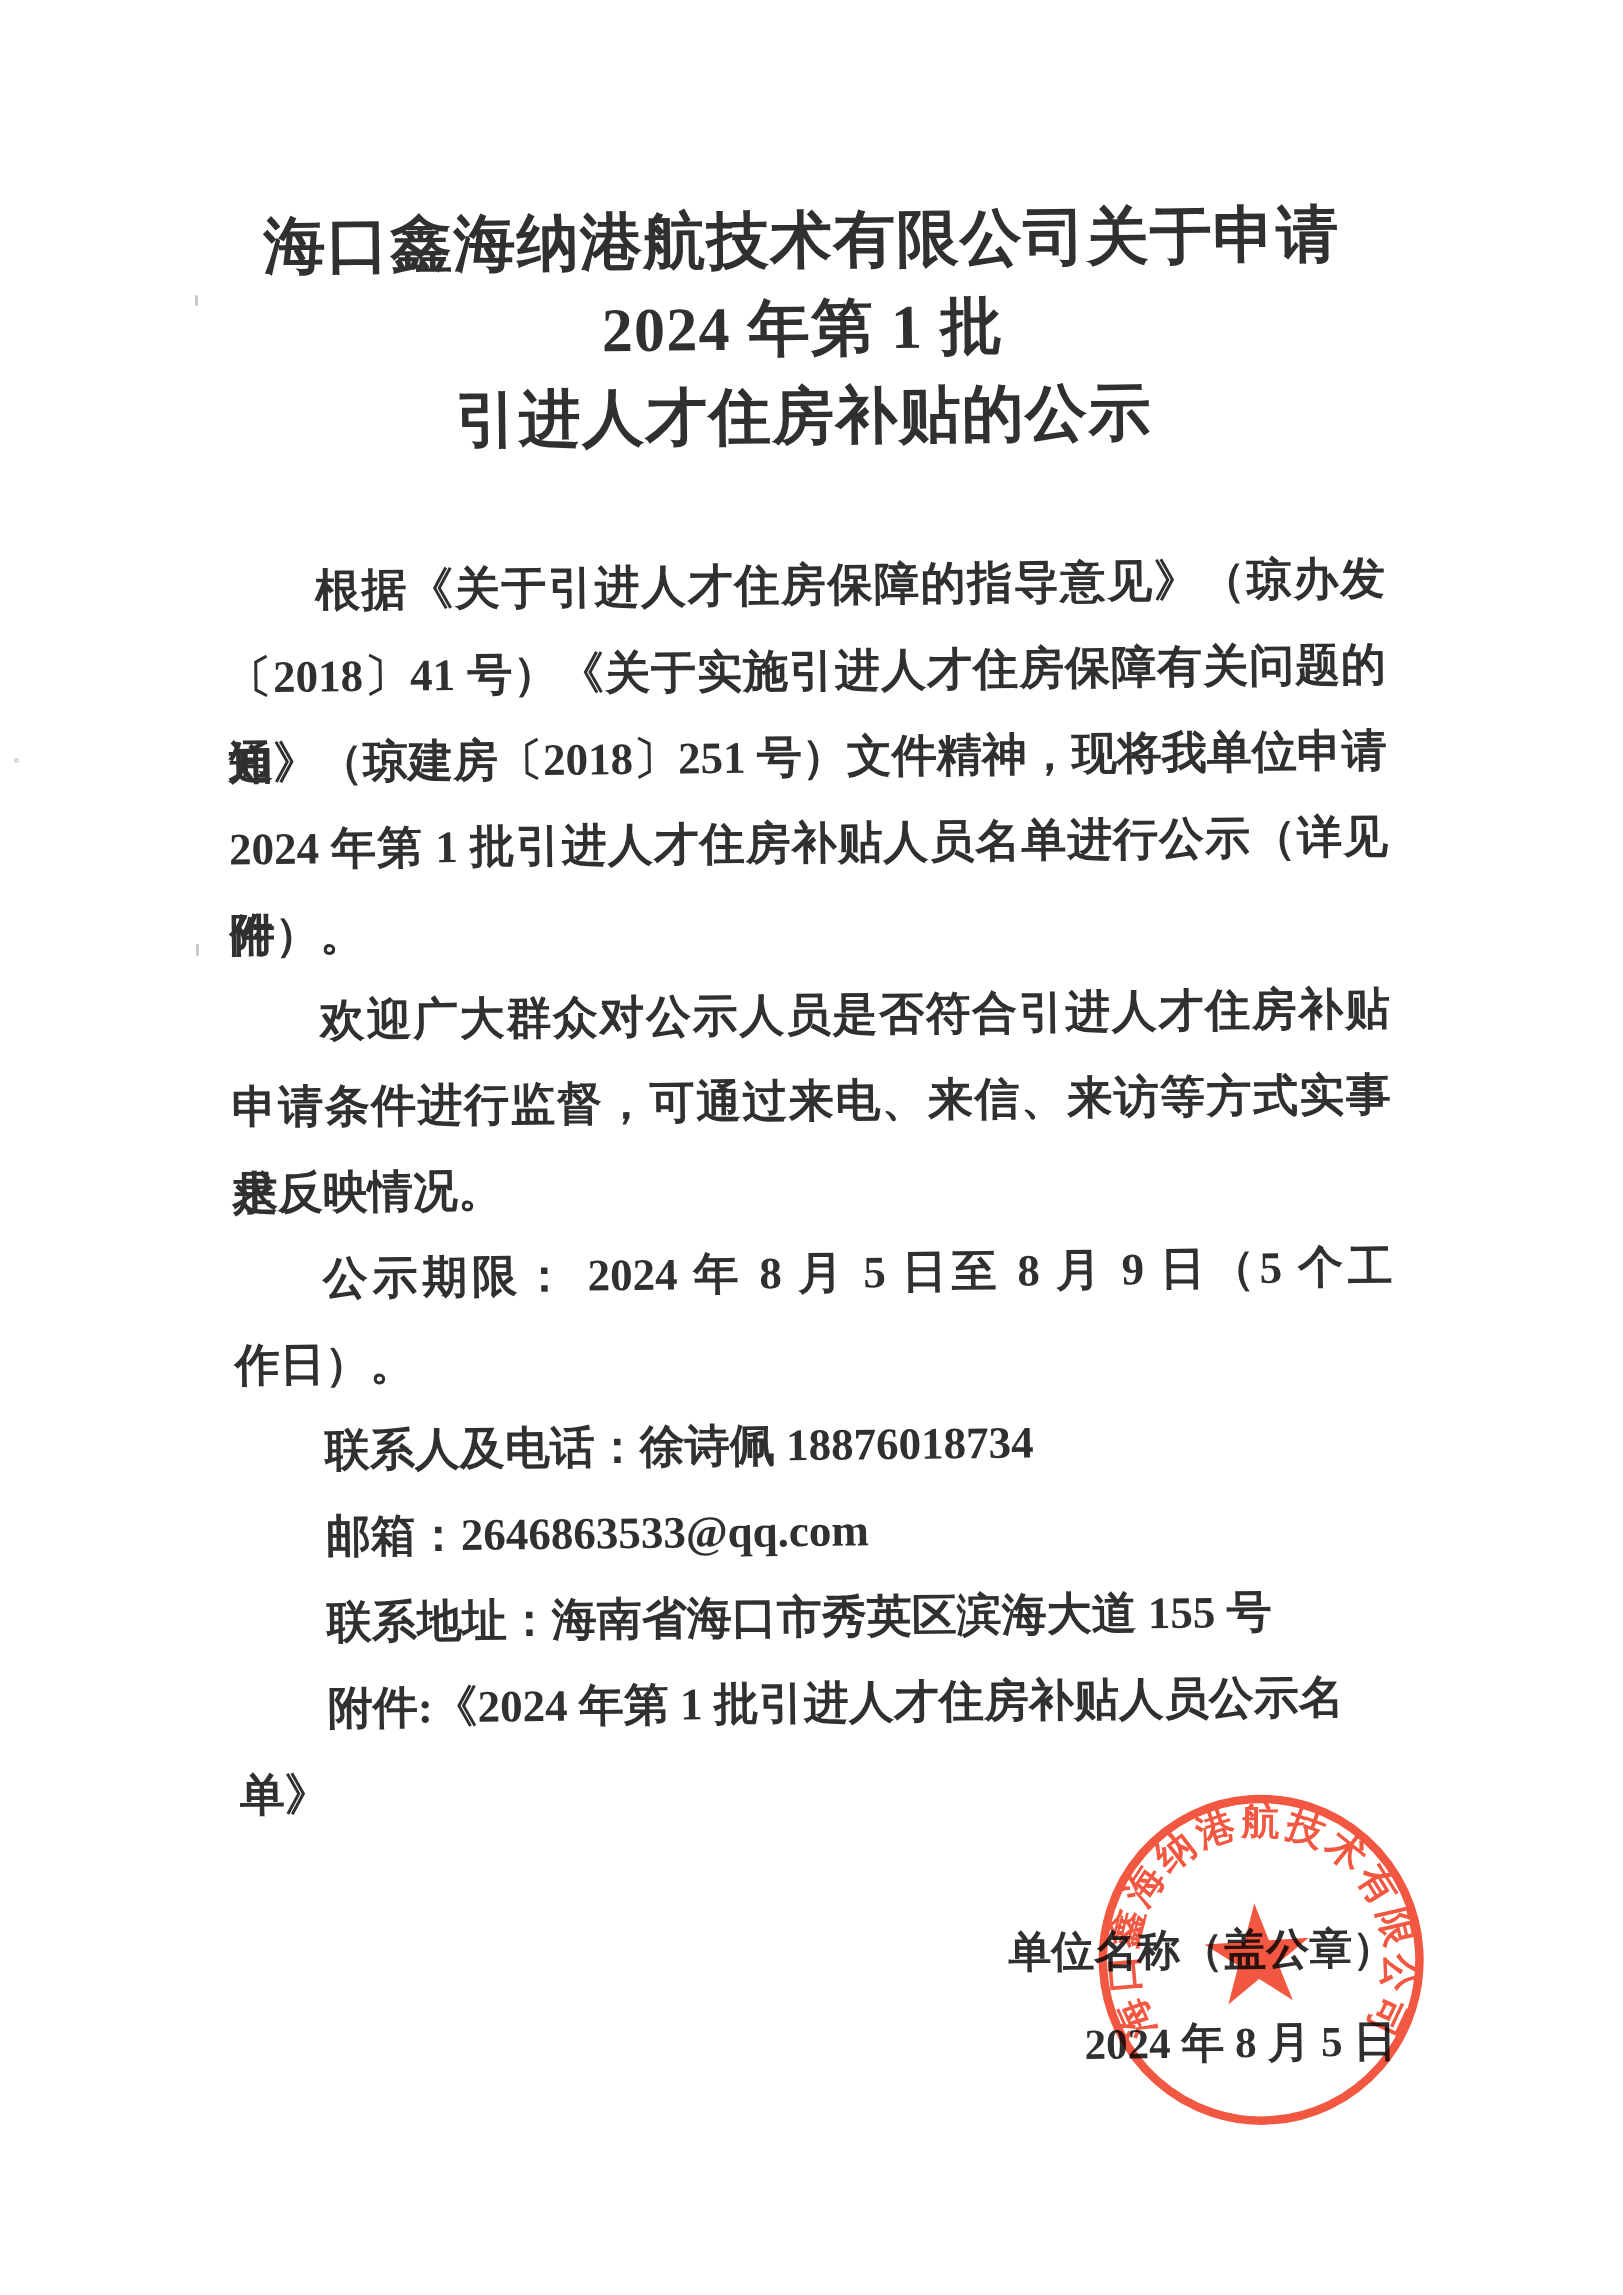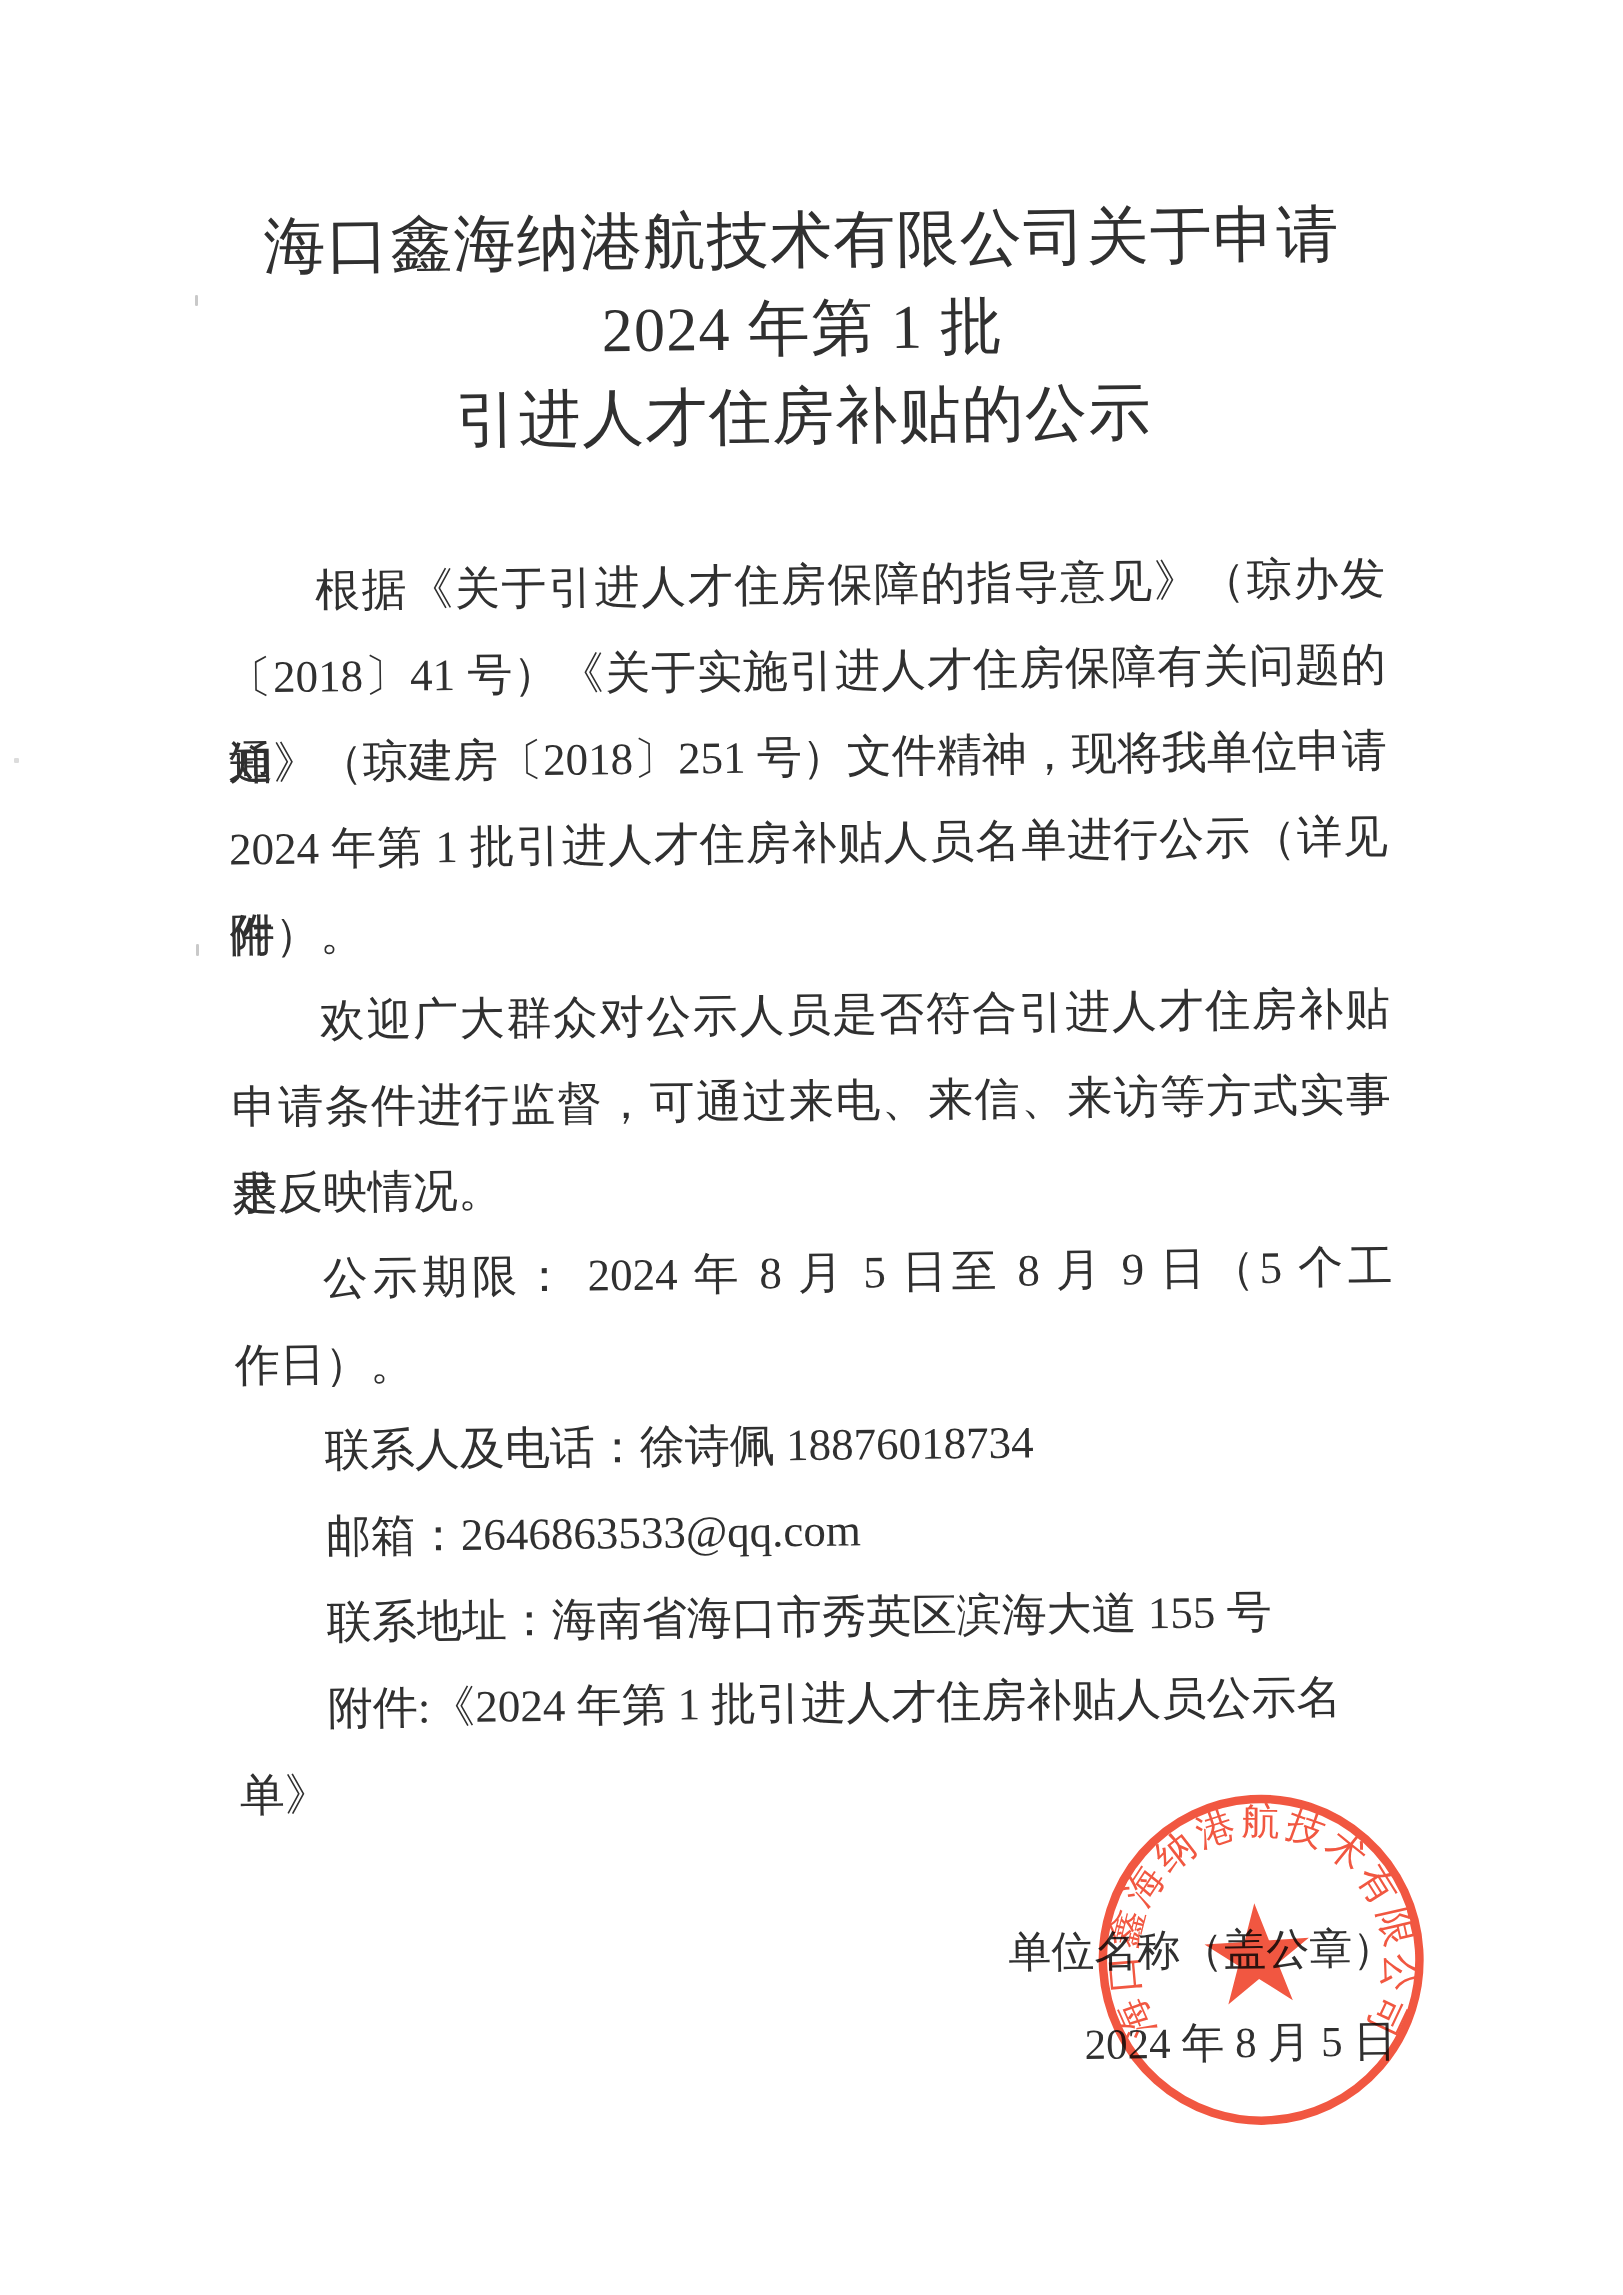--- a/index.html
+++ b/index.html
@@ -13,20 +13,21 @@
     font-family: "Liberation Serif", "DejaVu Serif", serif;
     color: #303030;
     overflow: hidden;
   }
   .page {
     position: relative;
     width: 1623px;
     height: 2295px;
     background: #ffffff;
     overflow: hidden;
+    font-weight: bold;
   }
   
   .tilt {
     position: absolute;
     left: 0; top: 0; right: 0; bottom: 0;
     transform: rotate(-0.65deg);
     transform-origin: 812px 1113px;
   }
   .title-block {
     margin-top: 196px;

